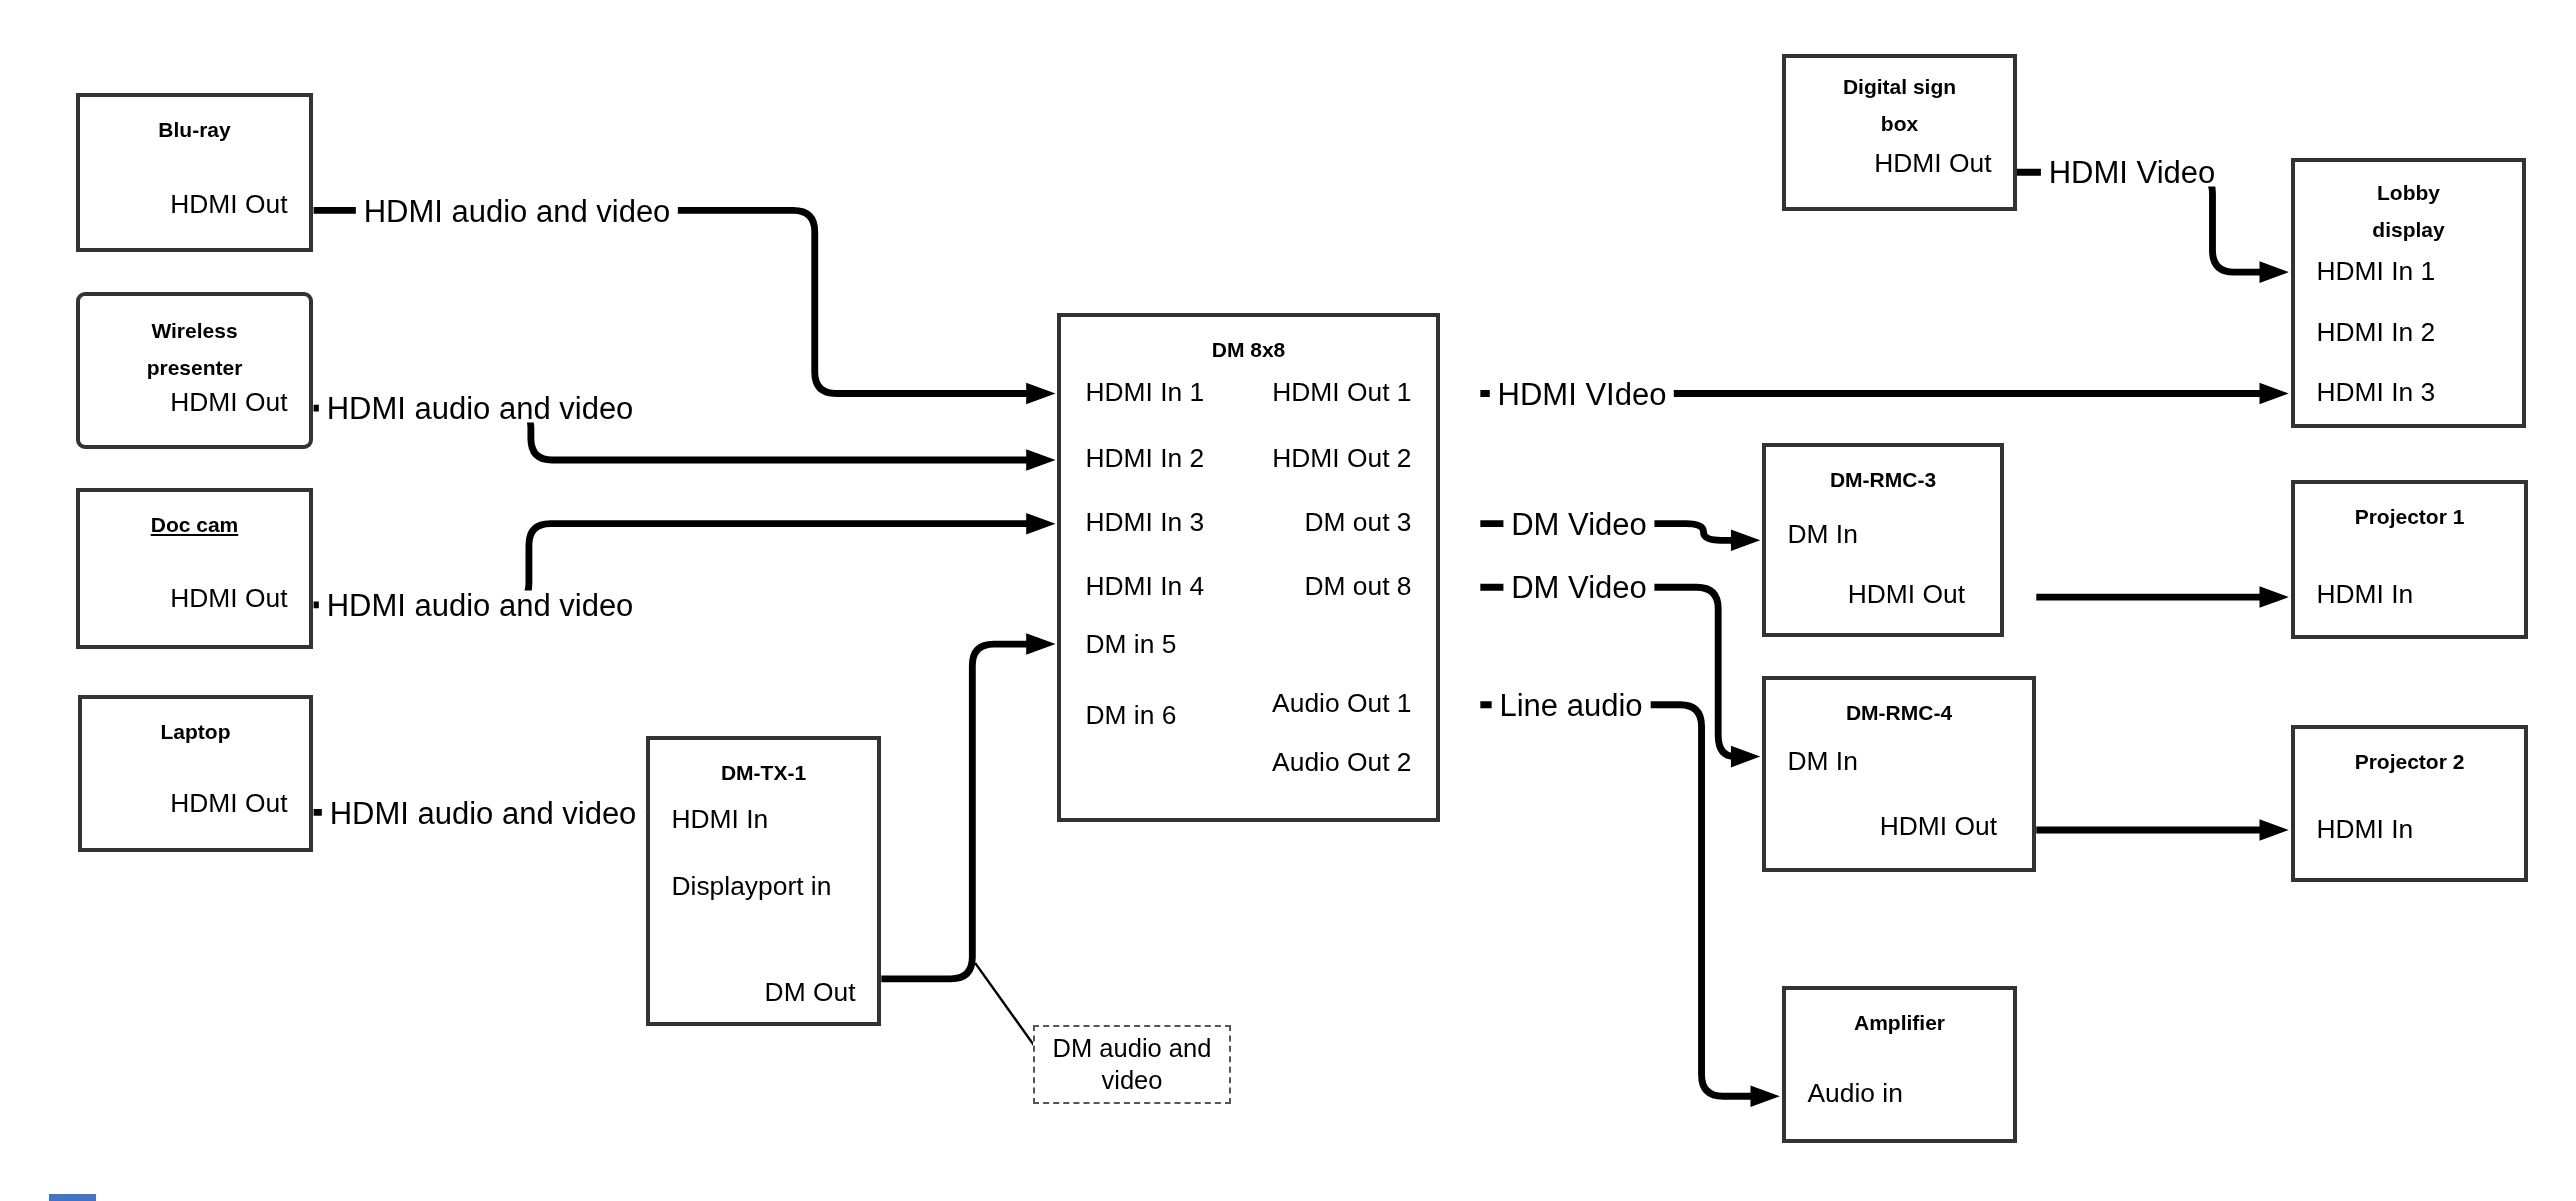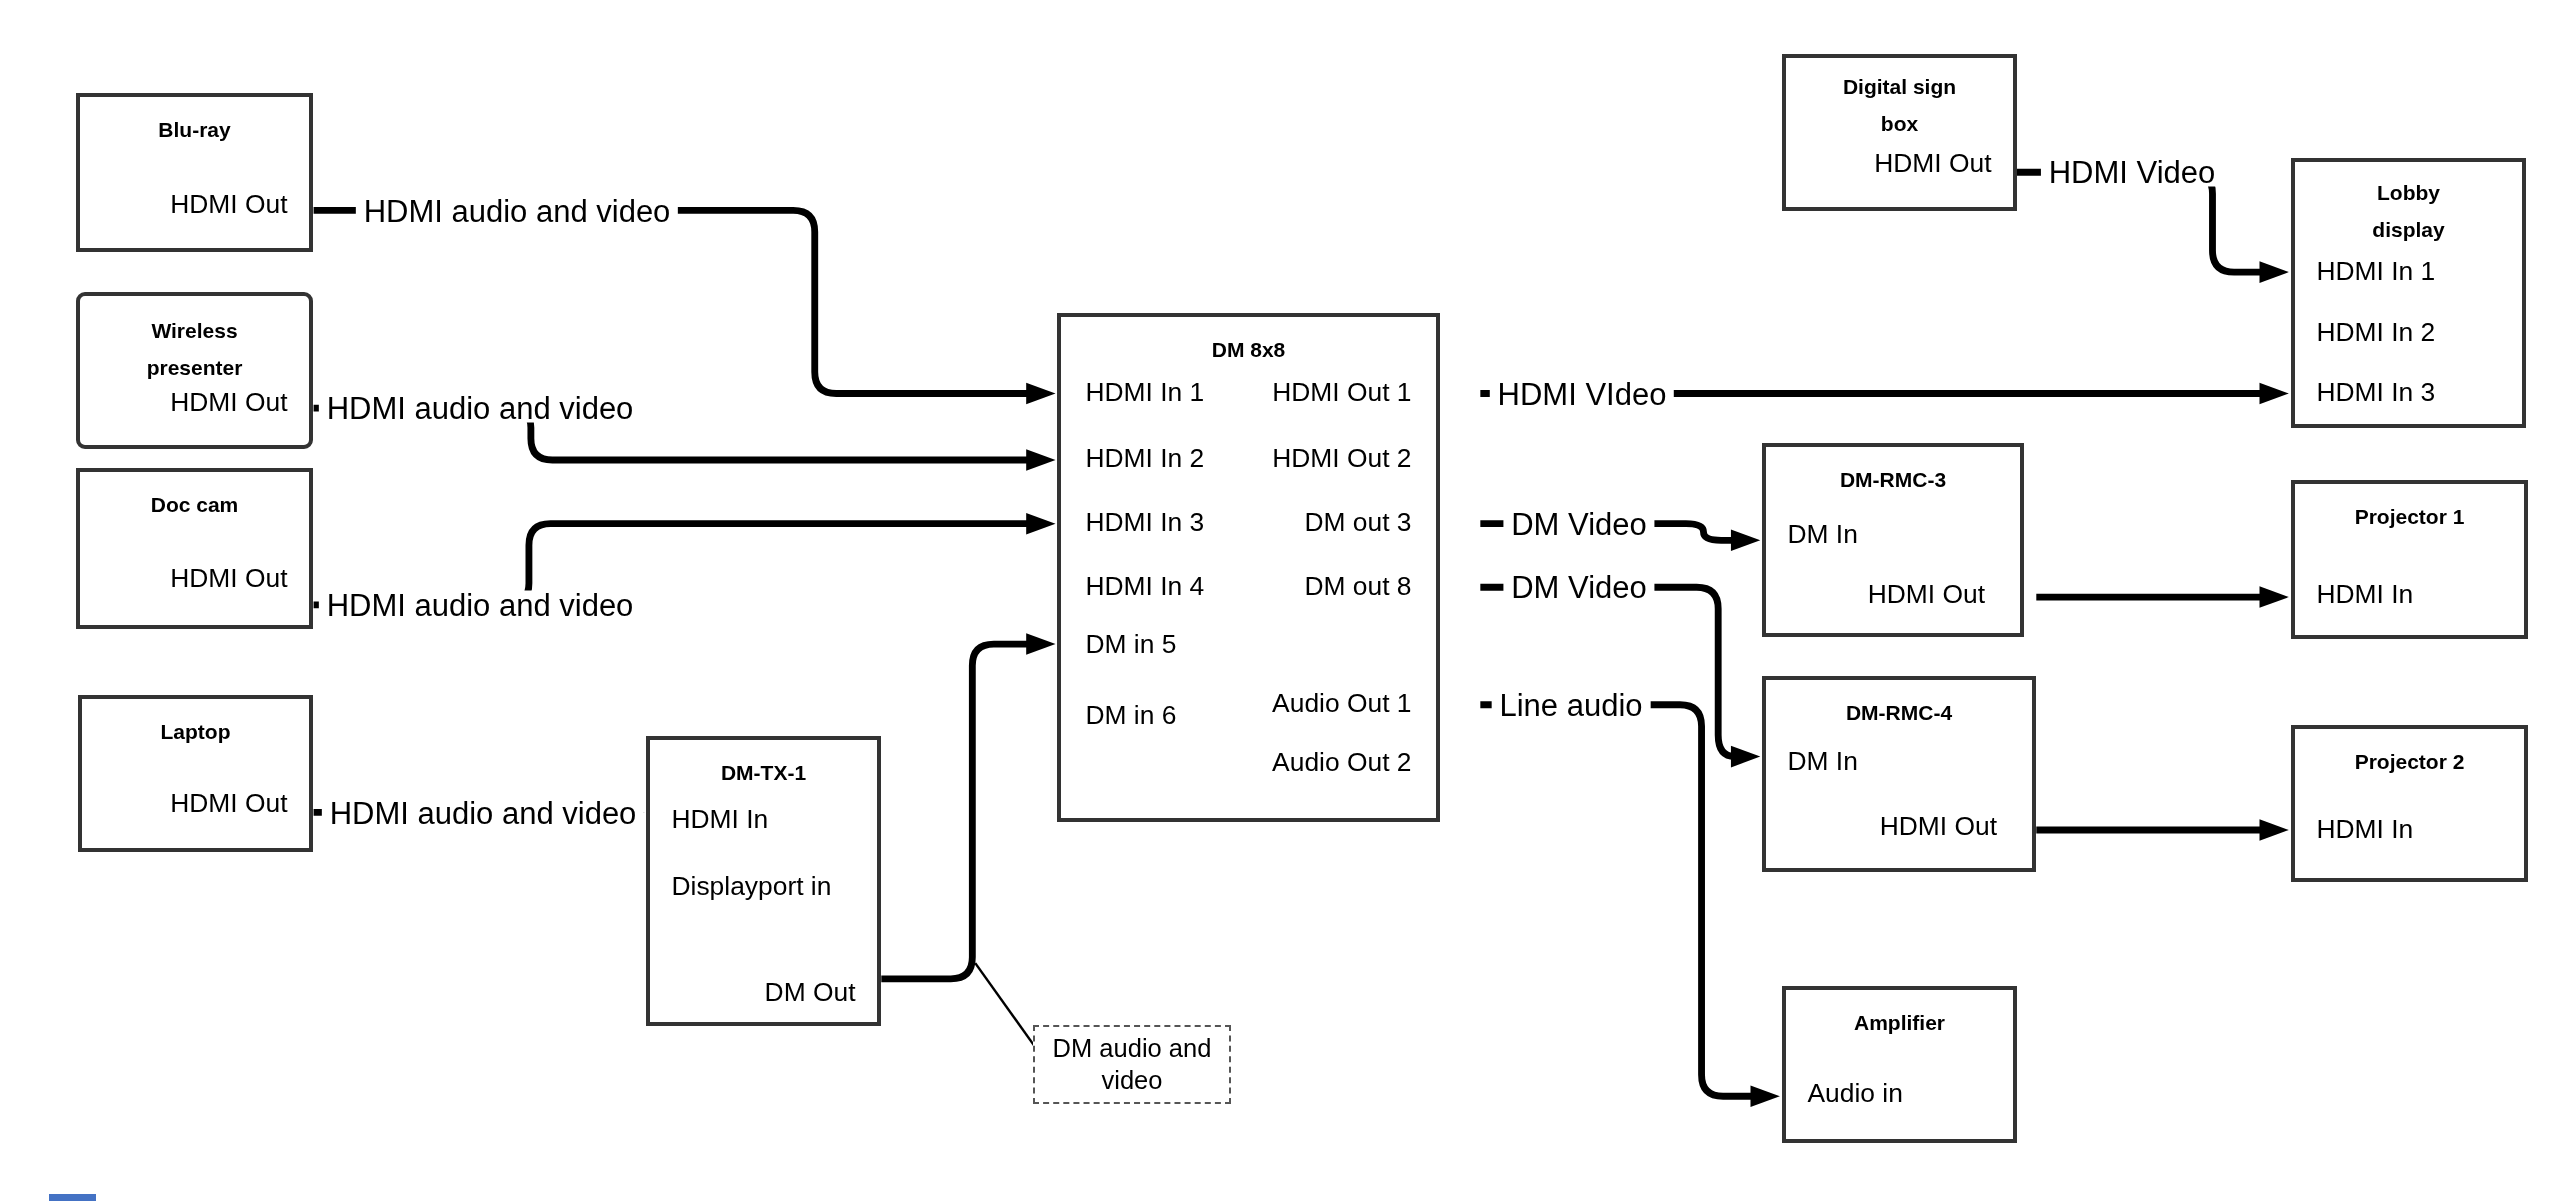--- a/index.html
+++ b/index.html
@@ -70,21 +70,21 @@
     <div class="title">Blu-ray</div>
     <div class="port pr" style="top:93px;">HDMI Out</div>
   </div>
 
   <div class="box" style="left:76px;top:292px;width:237px;height:157px;border-radius:9px;">
     <div class="title" style="margin-top:15.7px;">Wireless
 presenter</div>
     <div class="port pr" style="top:92px;">HDMI Out</div>
   </div>
 
-  <div class="box" style="left:76px;top:468px;width:237px;height:161px;">
+  <div class="box" style="left:76px;top:488px;width:237px;height:161px;text-decoration:underline;">
     <div class="title">Doc cam</div>
     <div class="port pr" style="top:92px;">HDMI Out</div>
   </div>
 
   <div class="box" style="left:78px;top:695px;width:235px;height:157px;">
     <div class="title">Laptop</div>
     <div class="port pr" style="top:90px;">HDMI Out</div>
   </div>
 
   <div class="box" style="left:646px;top:736px;width:235px;height:290px;">
@@ -117,21 +117,21 @@
   </div>
 
   <div class="box" style="left:2291px;top:158px;width:235px;height:270px;">
     <div class="title" style="margin-top:11.7px;">Lobby
 display</div>
     <div class="port pl" style="top:95px;">HDMI In 1</div>
     <div class="port pl" style="top:156px;">HDMI In 2</div>
     <div class="port pl" style="top:216px;">HDMI In 3</div>
   </div>
 
-  <div class="box" style="left:1762px;top:443px;width:262px;height:194px;">
+  <div class="box" style="left:1762px;top:443px;width:242px;height:194px;">
     <div class="title">DM-RMC-3</div>
     <div class="port pl" style="top:73px;">DM In</div>
     <div class="port pr" style="top:133px;right:35px;">HDMI Out</div>
   </div>
 
   <div class="box" style="left:2291px;top:480px;width:237px;height:159px;">
     <div class="title">Projector 1</div>
     <div class="port pl" style="top:96px;">HDMI In</div>
   </div>
 

